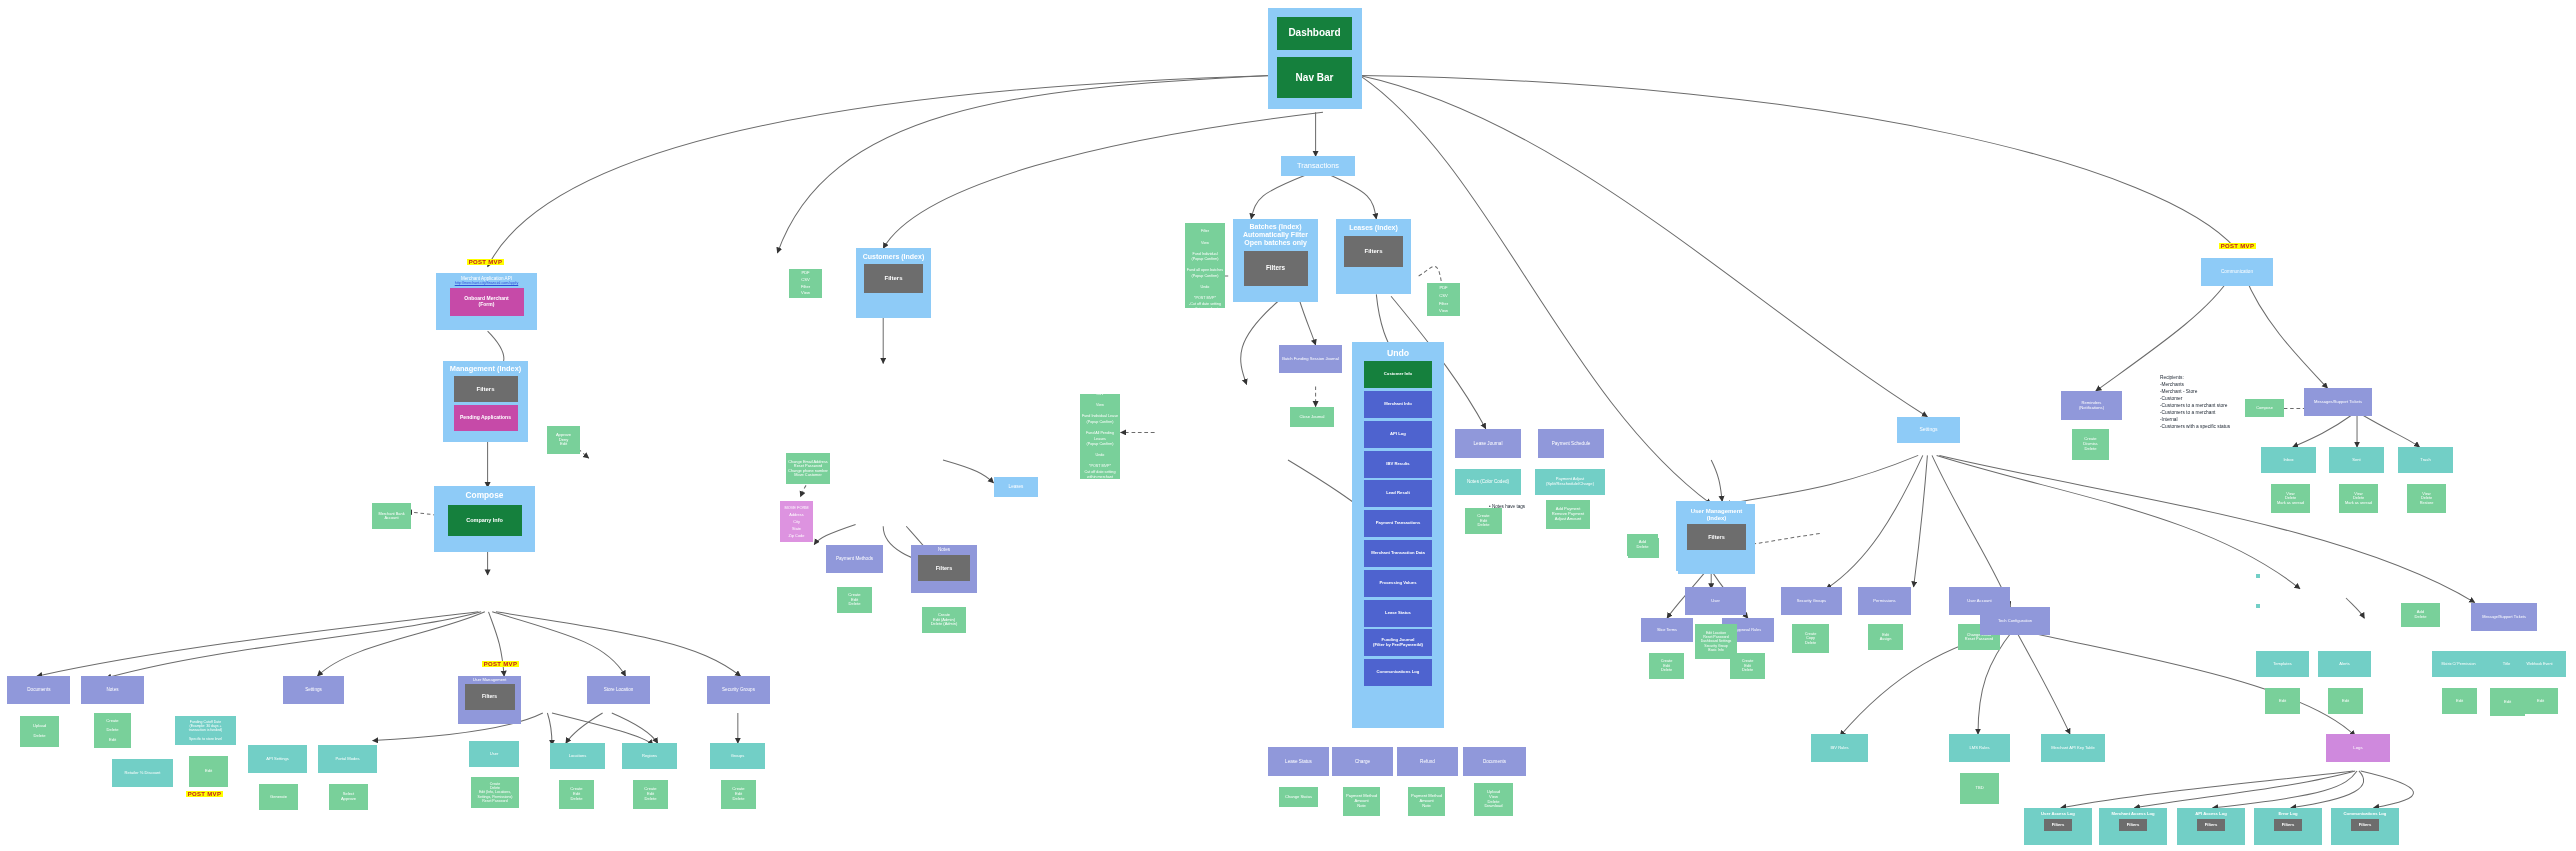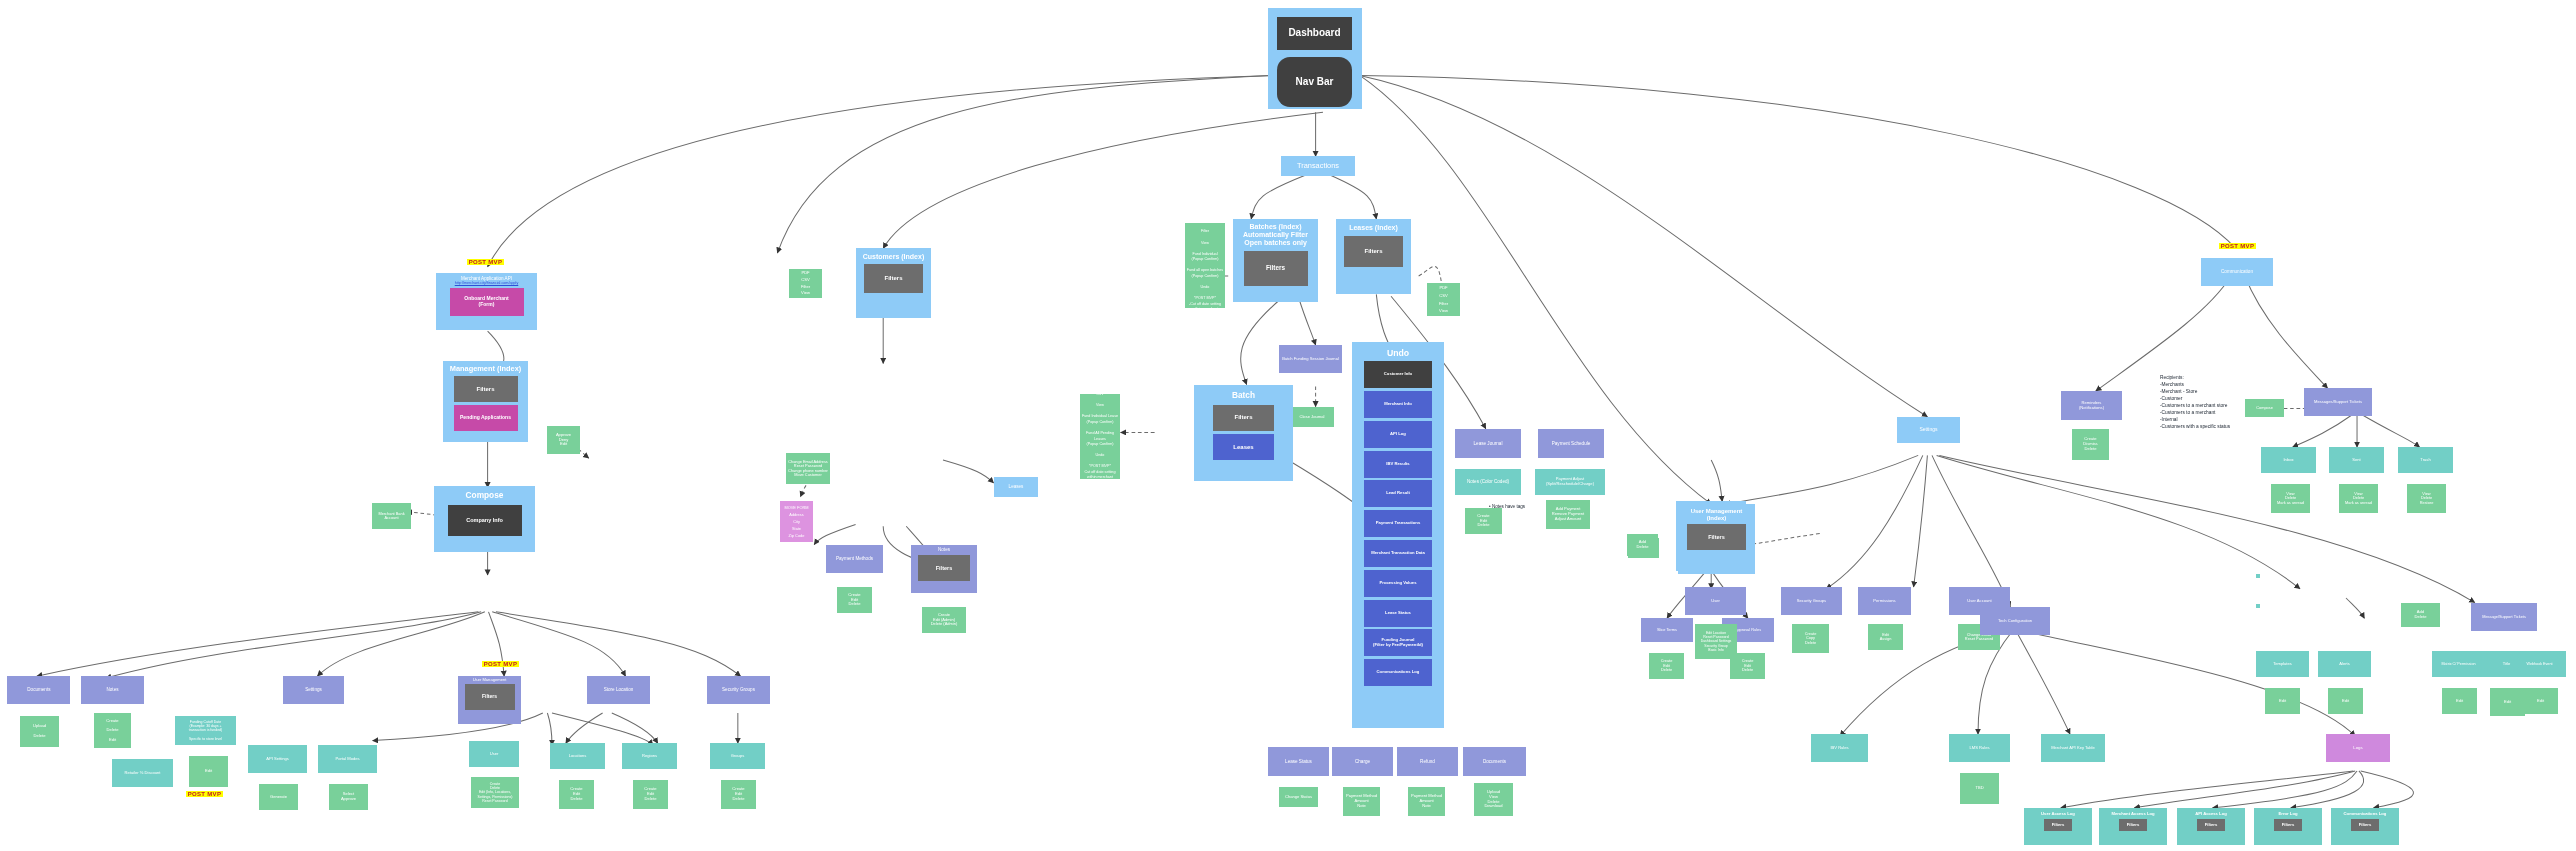--- a/index.html
+++ b/index.html
@@ -6,21 +6,21 @@
   html,body{margin:0;padding:0;background:#ffffff;}
   body{font-family:"Liberation Sans",sans-serif;}
   #canvas{position:relative;width:2576px;height:851px;background:#fff;overflow:hidden;}
   svg#edges{position:absolute;left:0;top:0;width:2576px;height:851px;pointer-events:none;}
   .node{position:absolute;box-sizing:border-box;display:flex;flex-direction:column;
         align-items:center;justify-content:center;text-align:center;color:#fff;
         line-height:1.15;overflow:hidden;padding:1.8px;}
   .node .ttl{display:block;width:100%;}
   
   .c-lightblue{background:#8ecbf7;}
-  .c-indigo{background:#404040;}
+  .c-indigo{background:#15803d;}
   .c-royal{background:#4e63cf;}
   .c-gray{background:#6d6d6d;}
   .c-periwinkle{background:#9098da;}
   .c-teal{background:#72cfc6;}
   .c-green{background:#79d09a;}
   .c-magenta{background:#c64aa8;}
   .c-orchid{background:#dd93e0;}
   .c-violet{background:#cf89dd;}
   .postmvp{position:absolute;background:#ffff00;color:#c02020;font-weight:bold;
            letter-spacing:0.3px;padding:0 1.8px;white-space:nowrap;}
@@ -131,21 +131,21 @@
       <path d="M890,512 C880,520 875,528 870,540"></path>
       <path d="M1978,580 C1940,585 1920,590 1898,592"></path>
       <path d="M2482,444 C2500,444 2510,444 2520,444"></path>
     </g>
   </svg>
 
   <div class="grpbox" style="left:1268px;top:8.3px;width:94px;height:101px;"></div>
   <div class="node c-indigo" style="left:1277px;top:16.6px;width:75px;height:33px;font-size:10px;font-weight:bold;">
     <span class="ttl">Dashboard</span>
   </div>
-  <div class="node c-indigo" style="left:1277px;top:57px;width:75px;height:50px;font-size:10px;font-weight:bold;border-radius:13px;">
+  <div class="node c-indigo" style="left:1277px;top:57px;width:75px;height:41px;font-size:10px;font-weight:bold;">
     <span class="ttl">Nav Bar</span>
   </div>
 
   <div class="node c-lightblue" style="left:1281px;top:156px;width:74px;height:20px;font-size:7.4px;">
     <span class="ttl">Transactions</span>
   </div>
 
   <div class="node c-lightblue" style="left:1233px;top:219px;width:85px;height:83px;font-size:7px;font-weight:bold;justify-content:flex-start;padding-top:3.7px;white-space:pre-line;">
     <span class="ttl">Batches (Index)
 Automatically Filter
@@ -190,29 +190,20 @@
 View</span>
   </div>
 
   <div class="node c-periwinkle" style="left:1279px;top:345px;width:63px;height:28px;font-size:4.1px;">
     <span class="ttl">Batch Funding Session Journal</span>
   </div>
   <div class="node c-green" style="left:1290px;top:407px;width:44px;height:20px;font-size:4.1px;">
     <span class="ttl">Close Journal</span>
   </div>
 
-  <div class="node c-lightblue" style="left:1194px;top:385px;width:99px;height:96px;font-size:8.3px;font-weight:bold;justify-content:flex-start;padding-top:5.5px;">
-    <span class="ttl">Batch</span>
-    <div class="node c-gray" style="position:relative;top:4.6px;width:61px;height:26px;font-size:6px;font-weight:bold;">
-      <span class="ttl">Filters</span>
-    </div>
-    <div class="node c-royal" style="position:relative;top:8.3px;width:61px;height:26px;font-size:6px;font-weight:bold;">
-      <span class="ttl">Leases</span>
-    </div>
-  </div>
   <div class="node c-green" style="left:1080px;top:394px;width:40px;height:85px;font-size:3.7px;white-space:pre-line;line-height:1.5;">
     <span class="ttl">PDF
 
 CSV
 
 View
 
 Fund Individual Lease
 (Popup Confirm)
 

